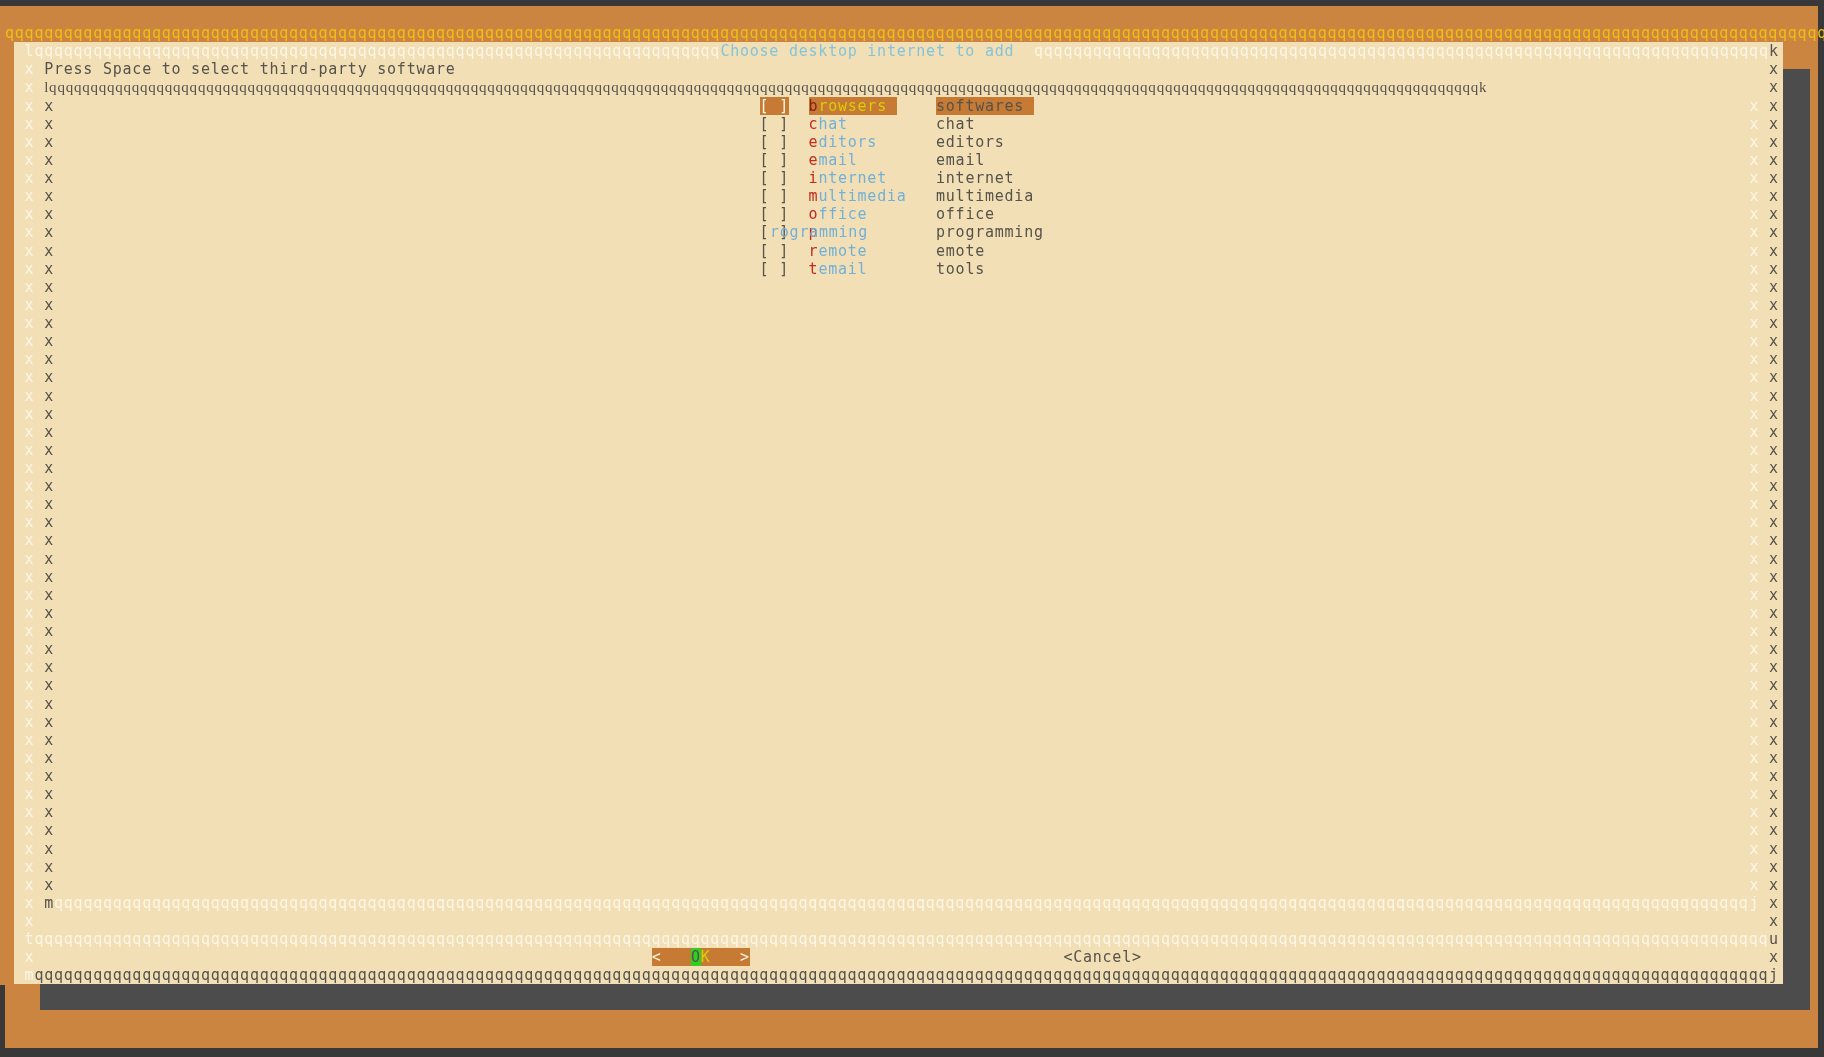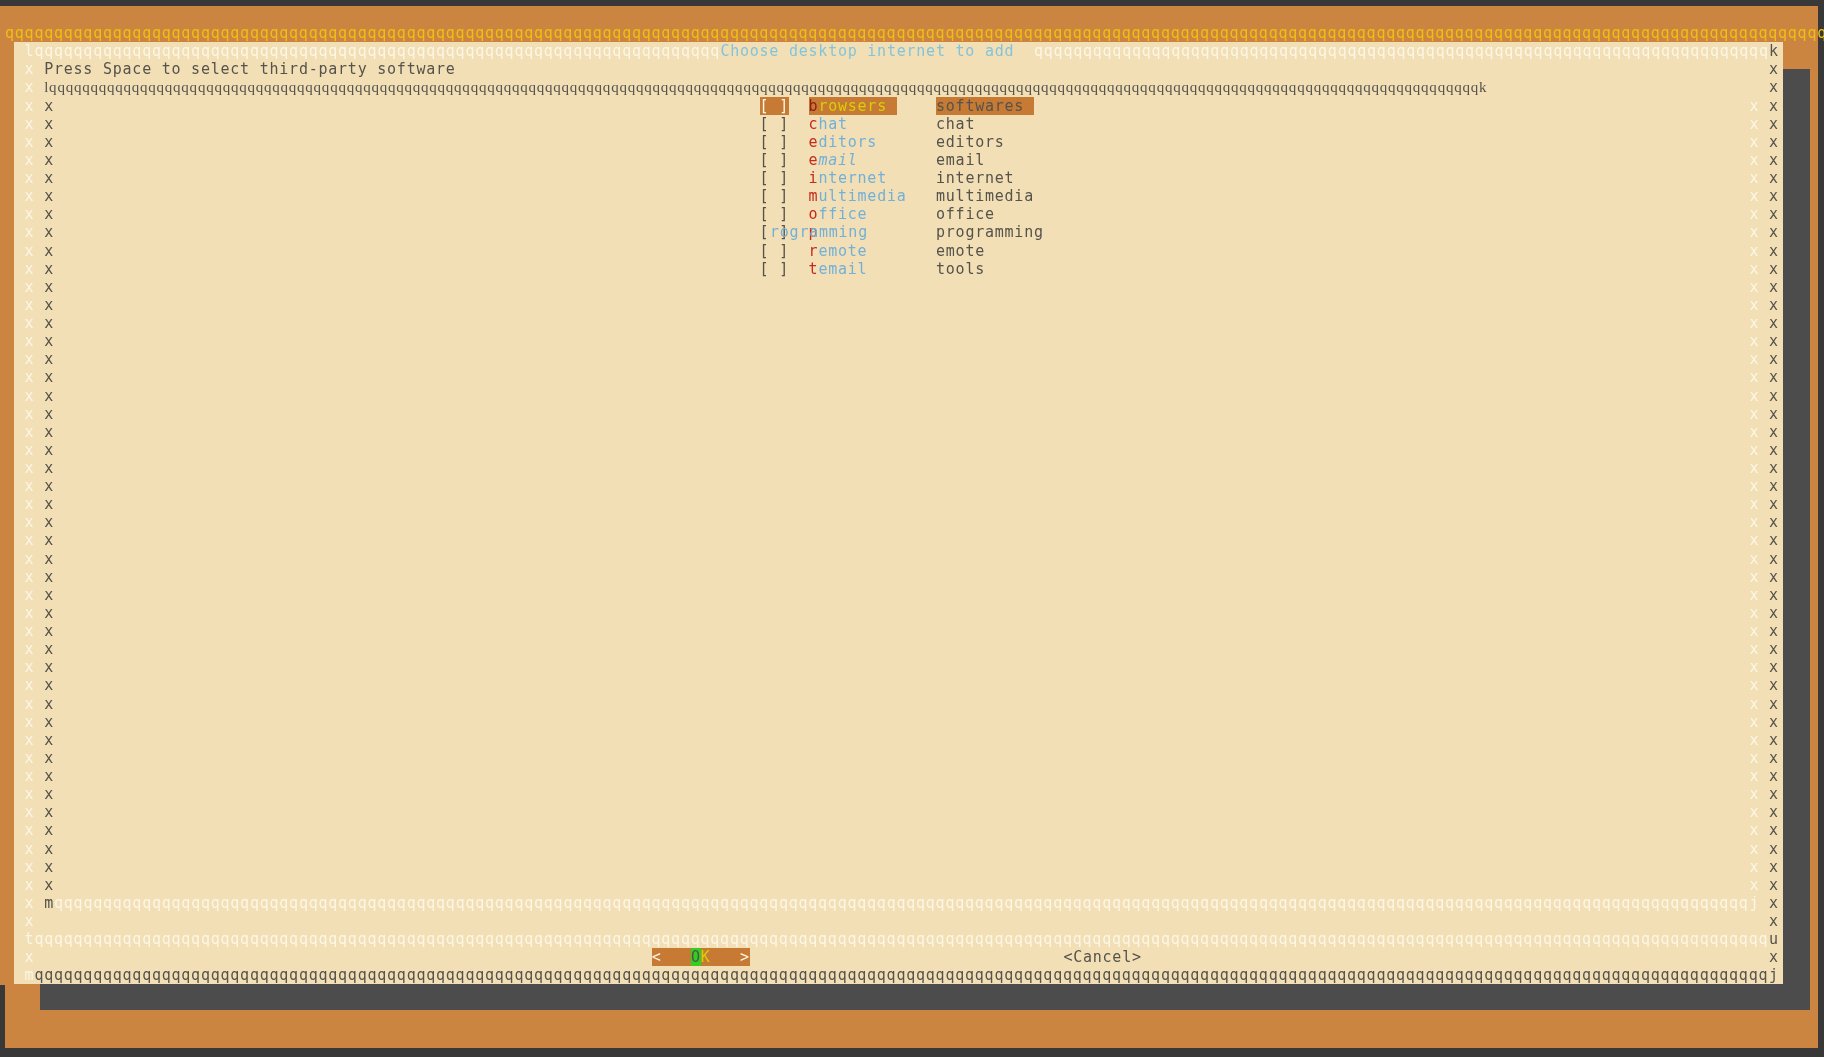--- a/index.html
+++ b/index.html
@@ -49,21 +49,21 @@
       <div class="trow" style="top: 42.24px;"><span class="seg w" style="left: 19.6px;">l</span><span class="seg w" style="left: 29.4px;">qqqqqqqqqqqqqqqqqqqqqqqqqqqqqqqqqqqqqqqqqqqqqqqqqqqqqqqqqqqqqqqqqqqqqq</span><span class="seg w" style="left: 1029px;">qqqqqqqqqqqqqqqqqqqqqqqqqqqqqqqqqqqqqqqqqqqqqqqqqqqqqqqqqqqqqqqqqqqqqqqqqqq</span><span class="seg d" style="left: 1764px;">k</span></div>
       <div class="trow" style="top: 60.36px;"><span class="seg w" style="left: 19.6px;">x</span><span class="seg d" style="left: 1764px;">x</span></div>
       <div class="trow" style="top: 78.48px;"><span class="seg w" style="left: 19.6px;">x</span><span class="seg d" style="left: 39.2px; font-family: Liberation Serif, serif;">lqqqqqqqqqqqqqqqqqqqqqqqqqqqqqqqqqqqqqqqqqqqqqqqqqqqqqqqqqqqqqqqqqqqqqqqqqqqqqqqqqqqqqqqqqqqqqqqqqqqqqqqqqqqqqqqqqqqqqqqqqqqqqqqqqqqqqqqqqqqqqqqqqqqqqqqqqqqqqqqqqqqqqqqqqqqqqk</span><span class="seg d" style="left: 1764px;">x</span></div>
       <div class="trow" style="top: 96.6px;"><span class="seg w" style="left: 19.6px;">x</span><span class="seg d" style="left: 39.2px;">x</span><span class="seg w" style="left: 1744.4px;">x</span><span class="seg d" style="left: 1764px;">x</span></div>
       <div class="trow" style="top: 96.6px;"><span class="seg w hl" style="left: 754.6px;">[ ]</span><span class="seg hlk hl" style="left: 803.6px;">b</span><span class="seg hly hl" style="left: 813.4px;">rowsers </span><span class="seg d hl" style="left: 931px;">softwares </span></div>
       <div class="trow" style="top: 114.72px;"><span class="seg w" style="left: 19.6px;">x</span><span class="seg d" style="left: 39.2px;">x</span><span class="seg w" style="left: 1744.4px;">x</span><span class="seg d" style="left: 1764px;">x</span></div>
       <div class="trow" style="top: 114.72px;"><span class="seg d" style="left: 754.6px;">[ ]</span><span class="seg r" style="left: 803.6px;">c</span><span class="seg b" style="left: 813.4px;">hat</span><span class="seg d" style="left: 931px;">chat</span></div>
       <div class="trow" style="top: 132.84px;"><span class="seg w" style="left: 19.6px;">x</span><span class="seg d" style="left: 39.2px;">x</span><span class="seg w" style="left: 1744.4px;">x</span><span class="seg d" style="left: 1764px;">x</span></div>
       <div class="trow" style="top: 132.84px;"><span class="seg d" style="left: 754.6px;">[ ]</span><span class="seg r" style="left: 803.6px;">e</span><span class="seg b" style="left: 813.4px;">ditors</span><span class="seg d" style="left: 931px;">editors</span></div>
       <div class="trow" style="top: 150.96px;"><span class="seg w" style="left: 19.6px;">x</span><span class="seg d" style="left: 39.2px;">x</span><span class="seg w" style="left: 1744.4px;">x</span><span class="seg d" style="left: 1764px;">x</span></div>
-      <div class="trow" style="top: 150.96px;"><span class="seg d" style="left: 754.6px;">[ ]</span><span class="seg r" style="left: 803.6px;">e</span><span class="seg b" style="left: 813.4px; font-style: italic;">mail</span><span class="seg d" style="left: 931px;">email</span></div>
+      <div class="trow" style="top: 150.96px;"><span class="seg d" style="left: 754.6px;">[ ]</span><span class="seg r" style="left: 803.6px;">e</span><span class="seg b" style="left: 813.4px;">mail</span><span class="seg d" style="left: 931px;">email</span></div>
       <div class="trow" style="top: 169.08px;"><span class="seg w" style="left: 19.6px;">x</span><span class="seg d" style="left: 39.2px;">x</span><span class="seg w" style="left: 1744.4px;">x</span><span class="seg d" style="left: 1764px;">x</span></div>
       <div class="trow" style="top: 169.08px;"><span class="seg d" style="left: 754.6px;">[ ]</span><span class="seg r" style="left: 803.6px;">i</span><span class="seg b" style="left: 813.4px;">nternet</span><span class="seg d" style="left: 931px;">internet</span></div>
       <div class="trow" style="top: 187.2px;"><span class="seg w" style="left: 19.6px;">x</span><span class="seg d" style="left: 39.2px;">x</span><span class="seg w" style="left: 1744.4px;">x</span><span class="seg d" style="left: 1764px;">x</span></div>
       <div class="trow" style="top: 187.2px;"><span class="seg d" style="left: 754.6px;">[ ]</span><span class="seg r" style="left: 803.6px;">m</span><span class="seg b" style="left: 813.4px;">ultimedia</span><span class="seg d" style="left: 931px;">multimedia</span></div>
       <div class="trow" style="top: 205.32px;"><span class="seg w" style="left: 19.6px;">x</span><span class="seg d" style="left: 39.2px;">x</span><span class="seg w" style="left: 1744.4px;">x</span><span class="seg d" style="left: 1764px;">x</span></div>
       <div class="trow" style="top: 205.32px;"><span class="seg d" style="left: 754.6px;">[ ]</span><span class="seg r" style="left: 803.6px;">o</span><span class="seg b" style="left: 813.4px;">ffice</span><span class="seg d" style="left: 931px;">office</span></div>
       <div class="trow" style="top: 223.44px;"><span class="seg w" style="left: 19.6px;">x</span><span class="seg d" style="left: 39.2px;">x</span><span class="seg w" style="left: 1744.4px;">x</span><span class="seg d" style="left: 1764px;">x</span></div>
       <div class="trow" style="top: 223.44px;"><span class="seg d" style="left: 754.6px;">[ ]</span><span class="seg r" style="left: 803.6px;">p</span><span class="seg b" style="left: 765px;">rogramming</span><span class="seg d" style="left: 931px;">programming</span></div>
       <div class="trow" style="top: 241.56px;"><span class="seg w" style="left: 19.6px;">x</span><span class="seg d" style="left: 39.2px;">x</span><span class="seg w" style="left: 1744.4px;">x</span><span class="seg d" style="left: 1764px;">x</span></div>
       <div class="trow" style="top: 241.56px;"><span class="seg d" style="left: 754.6px;">[ ]</span><span class="seg r" style="left: 803.6px;">r</span><span class="seg b" style="left: 813.4px;">emote</span><span class="seg d" style="left: 931px;">emote</span></div>

